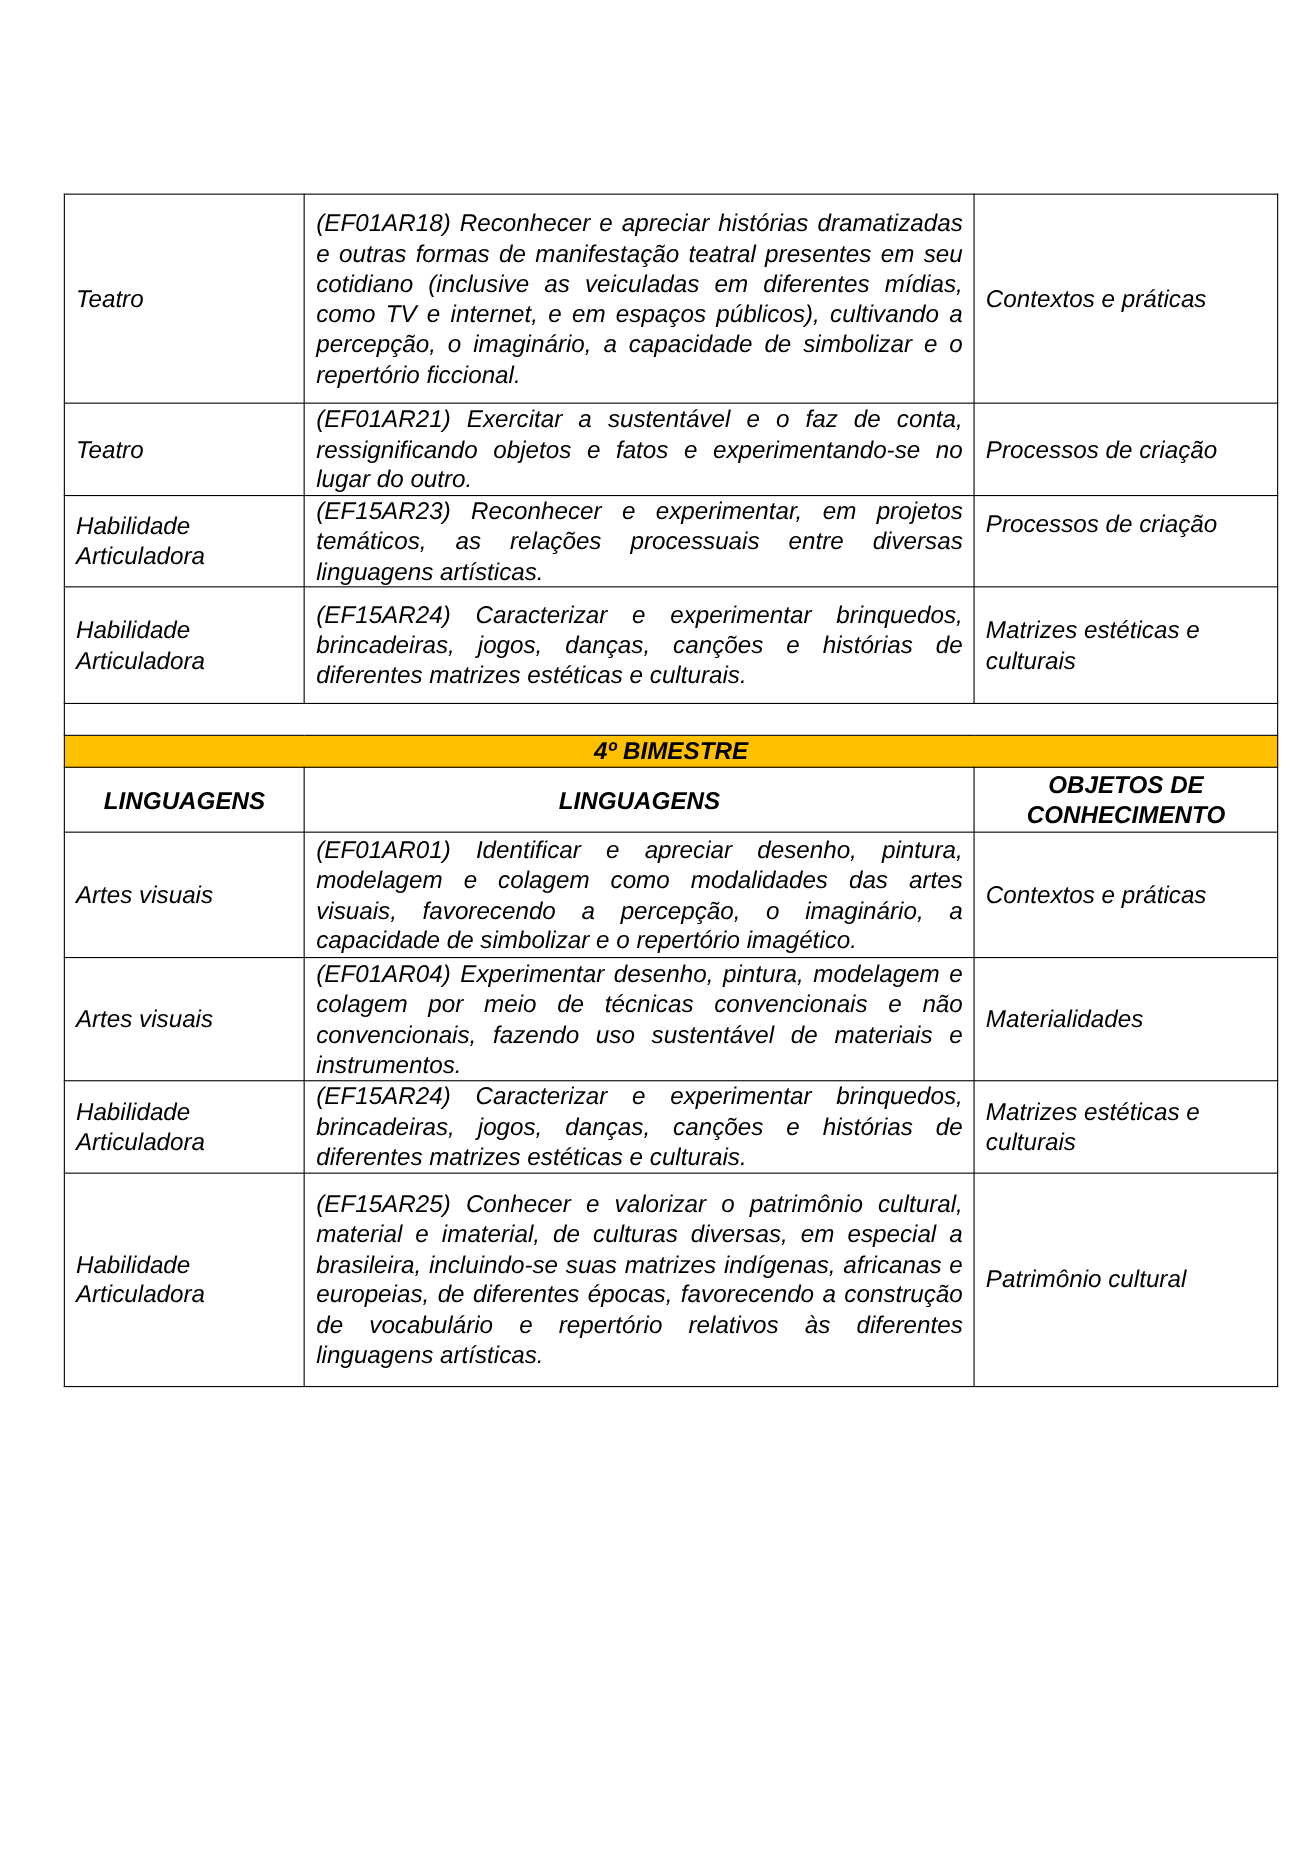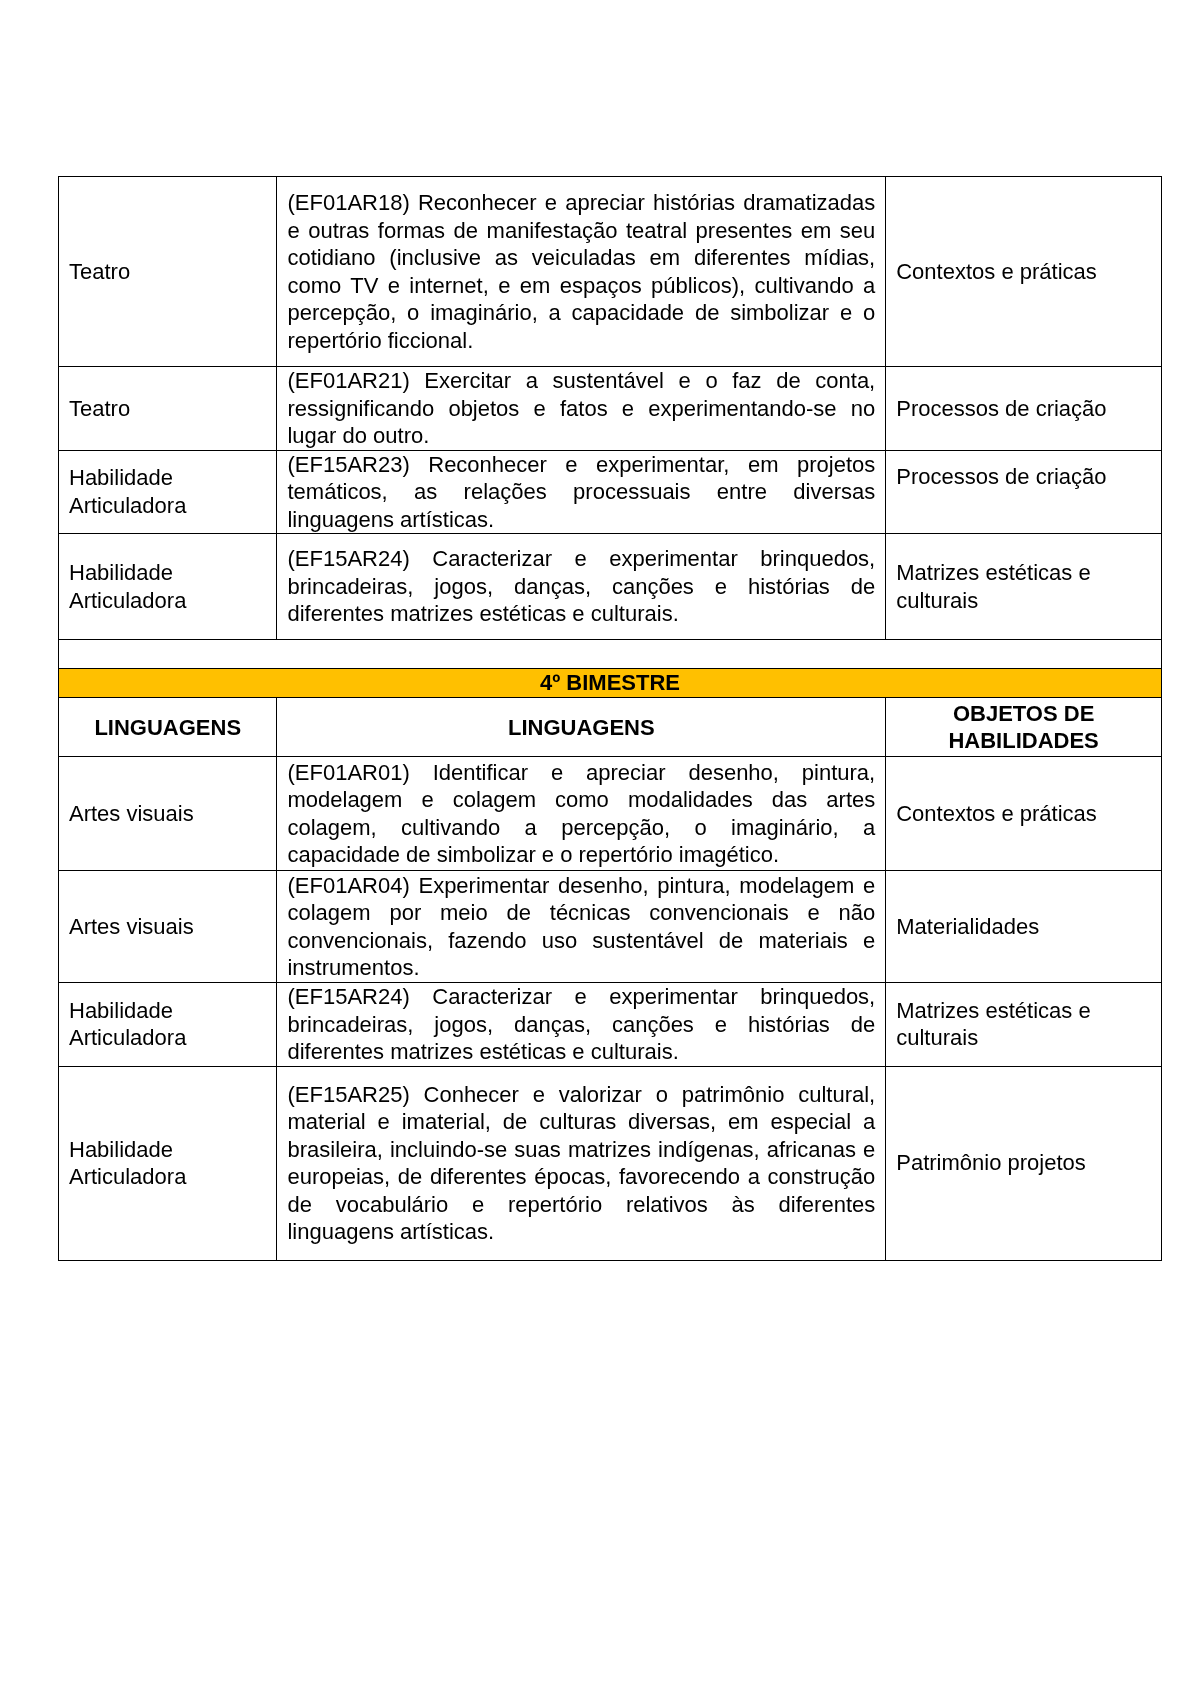--- a/index.html
+++ b/index.html
@@ -2,21 +2,21 @@
 <html><head>
 <meta charset="utf-8">
 <style>
   html, body { margin: 0; padding: 0; background: #ffffff; }
   body { width: 1190px; height: 1684px; position: relative; font-family: "Liberation Sans", sans-serif; color: #000; }
   .page-table {
     position: absolute; left: 58px; top: 176px; width: 1104px;
     border-collapse: collapse; table-layout: fixed;
     font-size: 22px; line-height: 27.5px;
   }
-  .page-table td { border: 1.5px solid #000; vertical-align: middle; padding: 0 10px; }
+  .page-table td { border: 1.5px solid #000; vertical-align: middle; padding: 0 10px; font-style: italic; }
   .col-lang { width: 206px; }
   .col-hab { width: 574px; }
   .col-obj { width: 260px; }
   .hab { text-align: justify; text-align-last: left; }
   .band td { background: #FFC000; text-align: center; font-weight: bold; padding: 0; height: 28px; line-height: 28px; }
   .hdr td { font-weight: bold; text-align: center; padding: 2px 4px; line-height: 27px; }
   .spacer td { height: 28px; }
 </style>
 </head>
 <body>
@@ -50,36 +50,36 @@
     </tr>
     <tr class="spacer">
       <td colspan="3"></td>
     </tr>
     <tr class="band">
       <td colspan="3">4º BIMESTRE</td>
     </tr>
     <tr class="hdr" style="height:57px">
       <td>LINGUAGENS</td>
       <td>LINGUAGENS</td>
-      <td>OBJETOS DE HABILIDADES</td>
+      <td>OBJETOS DE CONHECIMENTO</td>
     </tr>
     <tr style="height:114px">
       <td>Artes visuais</td>
-      <td class="hab">(EF01AR01) Identificar e apreciar desenho, pintura, modelagem e colagem como modalidades das artes colagem, cultivando a percepção, o imaginário, a capacidade de simbolizar e o repertório imagético.</td>
+      <td class="hab">(EF01AR01) Identificar e apreciar desenho, pintura, modelagem e colagem como modalidades das artes visuais, favorecendo a percepção, o imaginário, a capacidade de simbolizar e o repertório imagético.</td>
       <td>Contextos e práticas</td>
     </tr>
     <tr style="height:112px">
       <td>Artes visuais</td>
       <td class="hab">(EF01AR04) Experimentar desenho, pintura, modelagem e colagem por meio de técnicas convencionais e não convencionais, fazendo uso sustentável de materiais e instrumentos.</td>
       <td>Materialidades</td>
     </tr>
     <tr style="height:82px">
       <td>Habilidade Articuladora</td>
       <td class="hab">(EF15AR24) Caracterizar e experimentar brinquedos, brincadeiras, jogos, danças, canções e histórias de diferentes matrizes estéticas e culturais.</td>
       <td>Matrizes estéticas e culturais</td>
     </tr>
     <tr style="height:194px">
       <td>Habilidade Articuladora</td>
       <td class="hab">(EF15AR25) Conhecer e valorizar o patrimônio cultural, material e imaterial, de culturas diversas, em especial a brasileira, incluindo-se suas matrizes indígenas, africanas e europeias, de diferentes épocas, favorecendo a construção de vocabulário e repertório relativos às diferentes linguagens artísticas.</td>
-      <td>Patrimônio projetos</td>
+      <td>Patrimônio cultural</td>
     </tr>
   </tbody>
 </table>
 
 </body></html>

